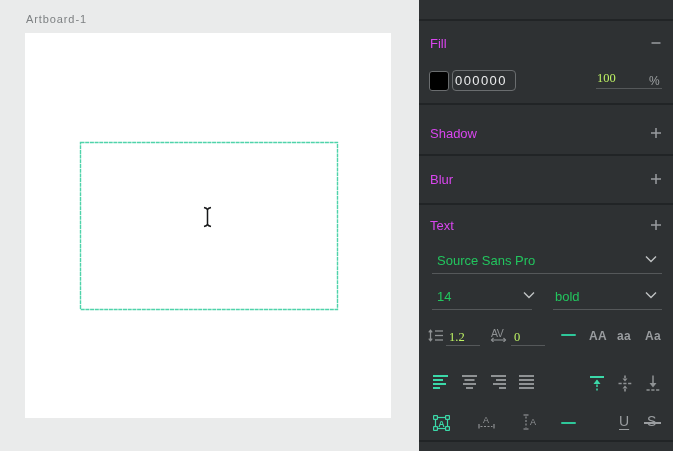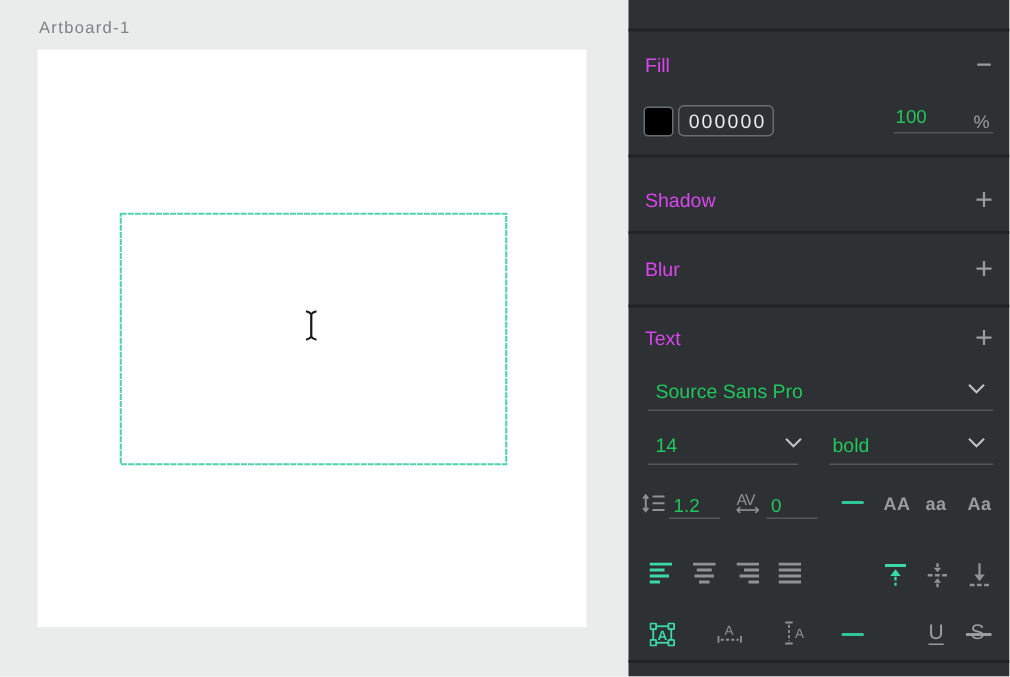--- a/index.html
+++ b/index.html
@@ -17,22 +17,22 @@
   .selrect { position:absolute; left:76px; top:138px; pointer-events:none; }
   .cursor { position:absolute; left:200px; top:205px; }
 
   
   .panel { position:absolute; left:419px; top:0; width:254px; height:451px; background:#2e3133; color:#c7c9cb; font-size:13px; }
   .divider { position:absolute; left:0; width:254px; height:2px; background:#212426; }
   .sec-title { position:absolute; left:11px; font-size:13px; color:#d946ef; }
   .icon-btn { position:absolute; }
   .swatch { position:absolute; left:10px; top:71px; width:20px; height:20px; border-radius:3px; background:#000; border:1px solid #6a6d6f; }
   .hexbox { position:absolute; left:33px; top:70px; width:64px; height:21px; border:1px solid #6a6d6f; border-radius:4px; }
-  .hexbox input { position:absolute; left:0; top:0; width:100%; height:100%; background:transparent; border:none; outline:none; color:#ecedee; font-family:inherit; font-size:13px; text-align:center; letter-spacing:1.4px; padding-left:2px; }
-  .numfield { position:absolute; background:transparent; border:none; outline:none; color:#22c55e; font-family:Liberation Sans, sans-serif; font-size:12.5px; padding:0; }
+  .hexbox input { position:absolute; left:0; top:0; width:100%; height:100%; background:transparent; border:none; outline:none; color:#ecedee; font-family:inherit; font-size:13px; text-align:left; letter-spacing:1.4px; padding-left:2px; }
+  .numfield { position:absolute; background:transparent; border:none; outline:none; color:#bef264; font-family:Liberation Serif, serif; font-size:12.5px; padding:0; }
   .underl { position:absolute; height:1px; background:#55585a; }
   .pct { position:absolute; color:#9da0a2; font-size:12px; }
   .ddtext { position:absolute; color:#22c55e; font-size:13px; white-space:nowrap; }
   .case-label { position:absolute; color:#9a9da0; font-size:12px; font-weight:bold; letter-spacing:0.3px; }
   .deco-label { position:absolute; color:#9a9da0; font-size:14px; }
 </style>
 </head>
 <body>
 
 <div class="app">

